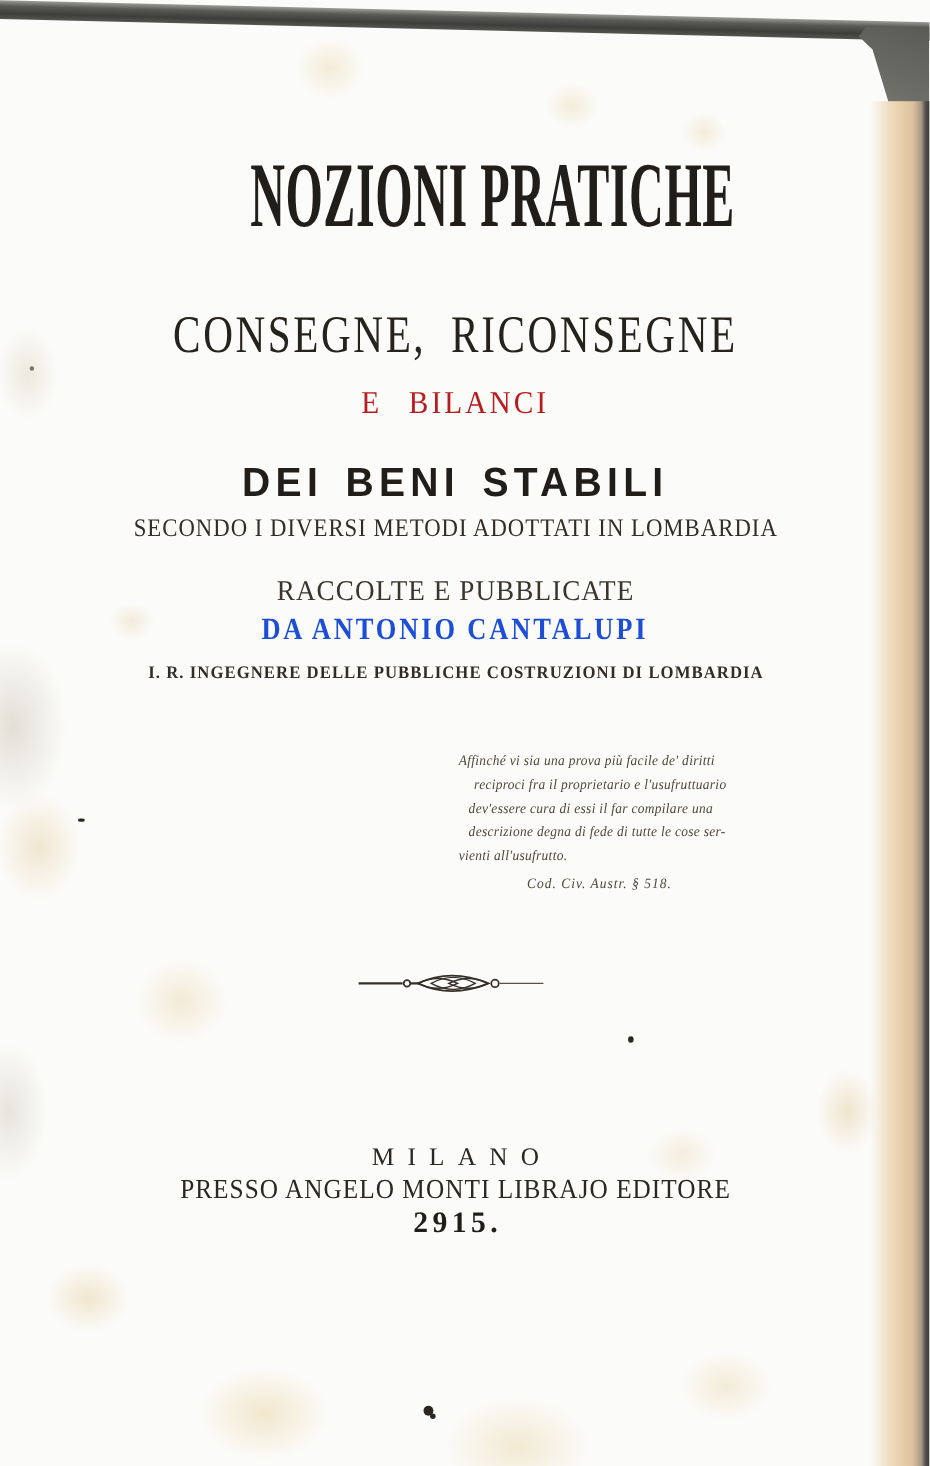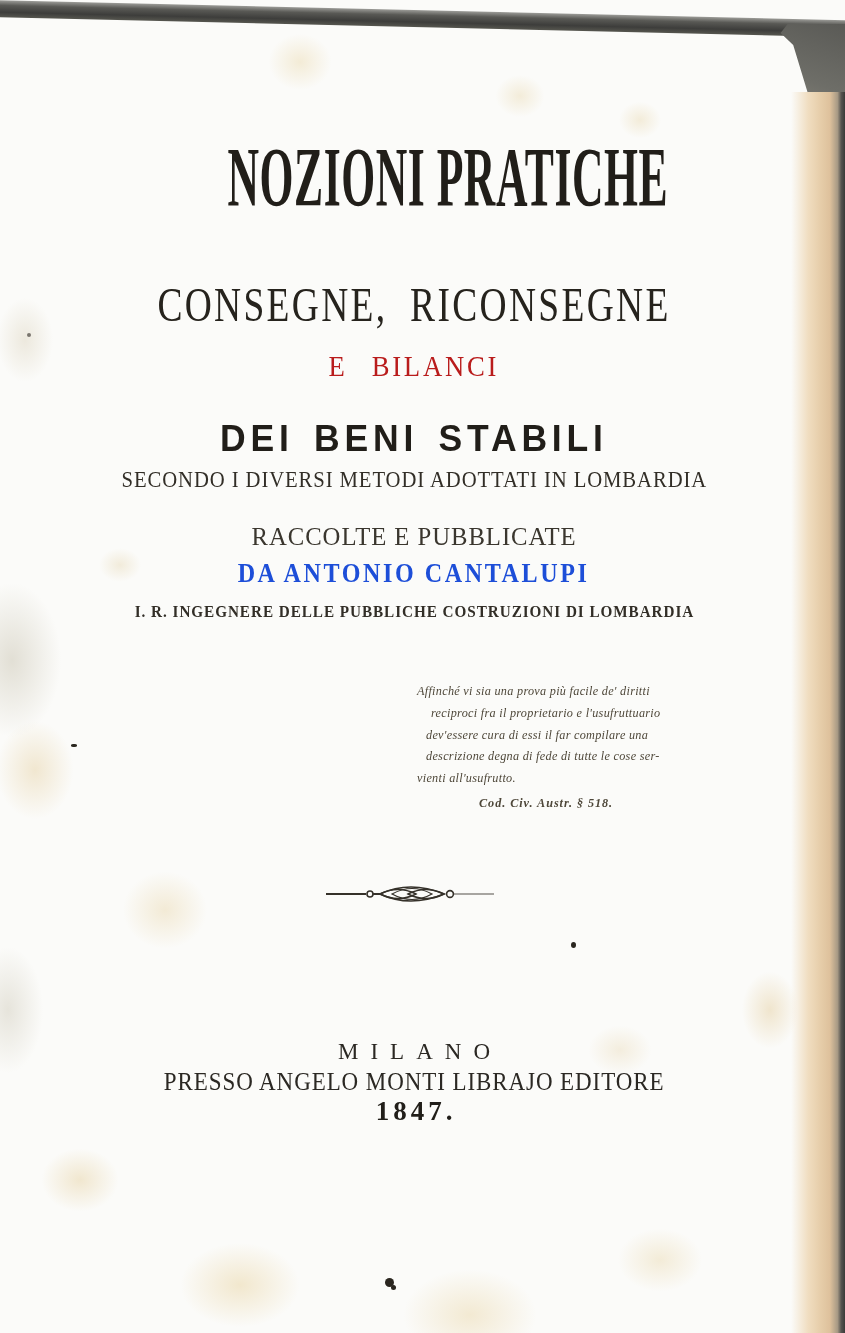--- a/index.html
+++ b/index.html
@@ -79,21 +79,21 @@
   .t-carica > span { transform:scaleX(.95); letter-spacing:1px; }
 
   .epigraph {
     position:absolute; left:393px; top:680px; width:268px;
     font-style:italic; font-size:13px; line-height:1.68; color:#4e4739;
   }
   .epigraph .eline { white-space:nowrap; }
   .epigraph .eline > span { display:inline-block; transform:scaleX(.94); transform-origin:left; letter-spacing:.3px; }
   .epigraph .ind1 { padding-left:14px; }
   .epigraph .ind2 { padding-left:9px; }
-  .epigraph .cite { margin-top:3px; padding-left:62px; font-weight:bold; white-space:nowrap; }
+  .epigraph .cite { margin-top:3px; padding-left:62px; font-weight:normal; white-space:nowrap; }
   .epigraph .cite > span { display:inline-block; transform:scaleX(.94); transform-origin:left; letter-spacing:1px; }
 
   .ornament { position:absolute; left:300px; top:878px; width:172px; height:32px; }
 
   .t-milano { top:1040px; font-size:23px; color:#2b2823; }
   .t-milano > span { letter-spacing:12px; padding-left:12px; }
   .t-presso { top:1069px; font-size:25px; color:#2b2823; }
   .t-presso > span { transform:scaleX(.92); letter-spacing:1px; }
   .t-anno   { top:1098px; font-size:27px; font-weight:bold; color:#211e19; }
   .t-anno > span { letter-spacing:4px; padding-left:4px; }
@@ -135,21 +135,21 @@
       <path d="M56,16 Q86,2 120,16 Q86,30 56,16 Z" stroke="#35312a" stroke-width="1.6"></path>
       <path d="M56,16 Q74,7 92,16 Q74,25 56,16 Z" stroke="#35312a" stroke-width="1.4"></path>
       <path d="M84,16 Q102,7 120,16 Q102,25 84,16 Z" stroke="#35312a" stroke-width="1.4"></path>
       <path d="M68,16 Q88,5 108,16 Q88,27 68,16 Z" stroke="#35312a" stroke-width="1.2"></path>
       <circle cx="126" cy="16" r="3.4" stroke="#35312a" stroke-width="1.6"></circle>
       <line x1="130" y1="16" x2="170" y2="16" stroke="#55504a" stroke-width="1.2"></line>
     </svg>
 
     <div class="line t-milano"><span>MILANO</span></div>
     <div class="line t-presso"><span>PRESSO ANGELO MONTI LIBRAJO EDITORE</span></div>
-    <div class="line t-anno"><span>1847.</span></div>
+    <div class="line t-anno"><span>2915.</span></div>
 
   </div>
 
   <div class="speck s1"></div>
   <div class="speck s2"></div>
   <div class="speck s3"></div>
   <div class="speck s4"></div>
 
 </div>
 

